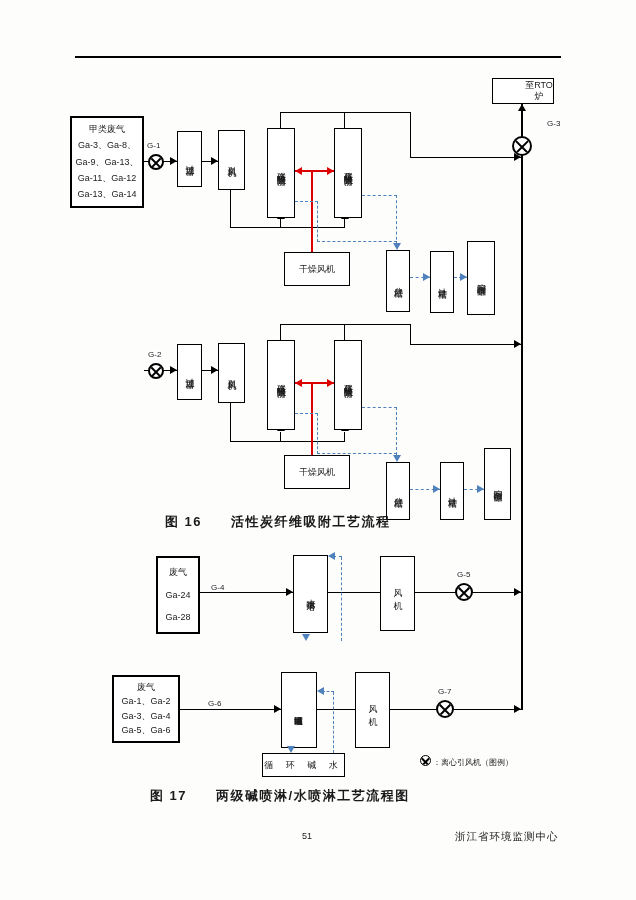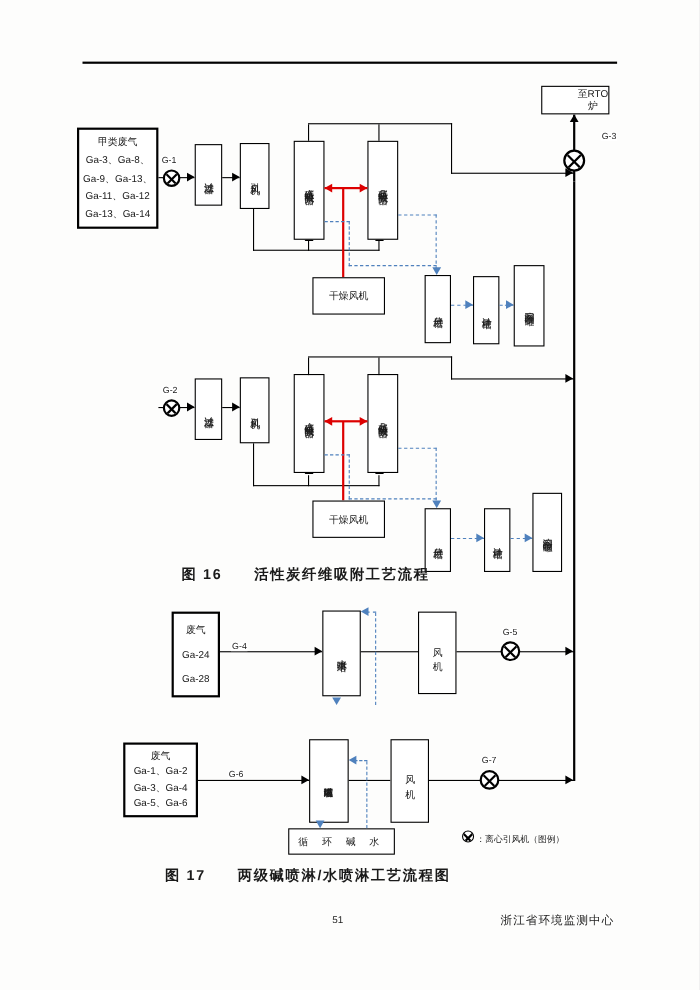--- a/index.html
+++ b/index.html
@@ -222,21 +222,21 @@
     </div>
   <div class="hline" style="left:317px;top:709px;width:38px;"></div>
   <div class="box" style="left:355px;top:672px;width:35px;height:76px;">
       <span class="vtext vspread">风机</span>
     </div>
   <div class="hline" style="left:390px;top:709px;width:132px;"></div>
   <div class="fan" style="left:436px;top:700px;width:18px;height:18px;"></div>
   <div class="lbl" style="left:437px;top:688px;">G-7</div>
   <div class="arr a-r" style="left:514px;top:705px;"></div>
   <div class="arr a-d blue" style="left:287px;top:746px;"></div>
-  <div class="box" style="left:262px;top:753px;width:97px;height:24px;letter-spacing:5px;">
+  <div class="box" style="left:262px;top:753px;width:83px;height:24px;letter-spacing:5px;">
       <span>循 环 碱 水</span>
     </div>
   <div class="bd-v" style="left:333px;top:692px;height:61px;"></div>
   <div class="bd-h" style="left:322px;top:691px;width:12px;"></div>
   <div class="arr a-l blue" style="left:317px;top:687px;"></div>
 
   <div class="fan" style="left:420px;top:755px;width:11px;height:11px;border-width:1.5px;"></div>
   <div class="legend" style="left:433px;top:757px;">：离心引风机（图例）</div>
 
   <div class="cap" style="left:150px;top:787px;">图 17　　两级碱喷淋/水喷淋工艺流程图</div>

